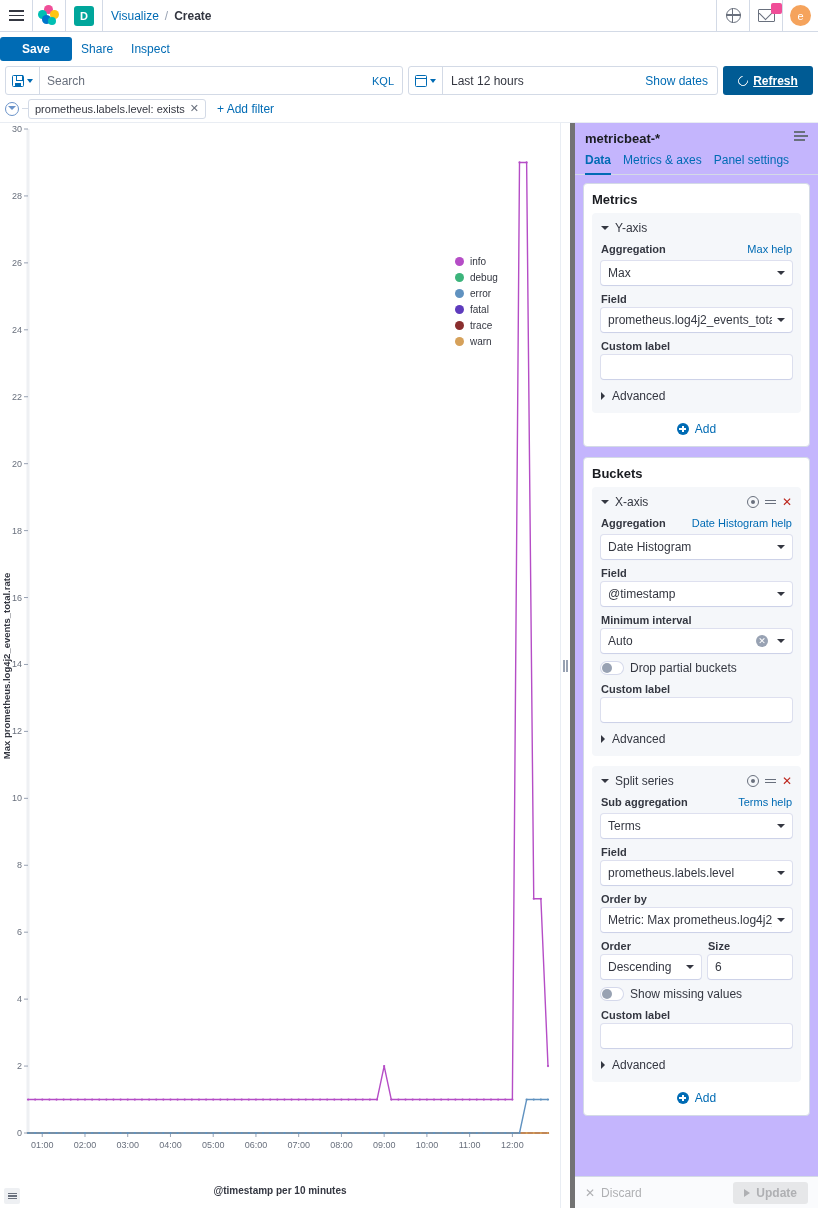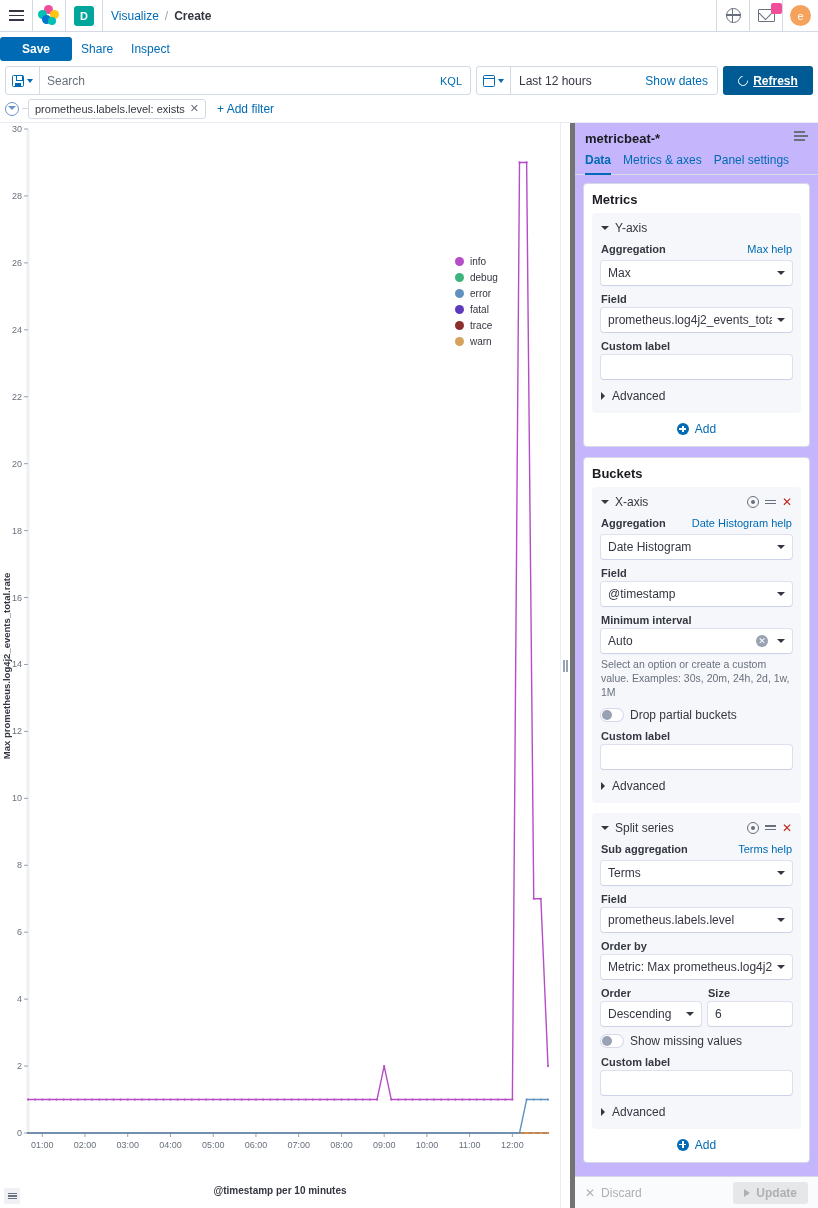--- a/index.html
+++ b/index.html
@@ -104,21 +104,21 @@
     width: 0; height: 0; border-left: 3.6px solid transparent; border-right: 3.6px solid transparent;
     border-top: 4px solid #006bb4;
   }
   .qb-input {
     flex: 1; border: none; outline: none; font-size: 12px; padding: 0 7px;
     color: #0f172a; font-family: "Liberation Sans", sans-serif; background: transparent;
   }
   .qb-input::placeholder { color: #69707d; }
   .qb-kql { color: #006bb4; font-size: 11px; padding: 0 8px; cursor: pointer; }
   .qb-dates {
-    display: flex; align-items: center; width: 242px;
+    display: flex; align-items: center; width: 310px;
     border: 1px solid #d3dae6; border-radius: 3px; background: #fff;
   }
   .icon-calendar {
     width: 12px; height: 12px; border: 1.3px solid #006bb4; border-radius: 1.5px; position: relative;
   }
   .icon-calendar:before { content:""; position:absolute; left:0px; top:2px; width:100%; height:1.3px; background:#006bb4; }
   .date-text { flex:1; padding: 0 8px; font-size: 12px; color: #343741; }
   .show-dates { color: #006bb4; font-size: 12px; padding-right: 9px; cursor: pointer; }
   .btn-refresh {
     background: #005b94; color: #fff; border: none; border-radius: 3px;
@@ -1031,21 +1031,20 @@
             <div class="select">
               <span class="sel-text">@timestamp</span>
               <span class="chev-sel"></span>
             </div>
             <div class="field-label">Minimum interval</div>
             <div class="select">
               <span class="sel-text">Auto</span>
               <span class="clear-badge">✕</span>
               <span class="chev-sel"></span>
             </div>
-            <div class="helper-text">Select an option or create a custom value. Examples: 30s, 20m, 24h, 2d, 1w, 1M</div>
             <div class="switch-row">
               <span class="switch">
                   <i></i>
                 </span>
               <span class="switch-label">Drop partial buckets</span>
             </div>
             <div class="field-label">Custom label</div>
             <input class="text-input" value="" style="">
             <div class="advanced-row">
               <span class="chev-right-dark"></span>

